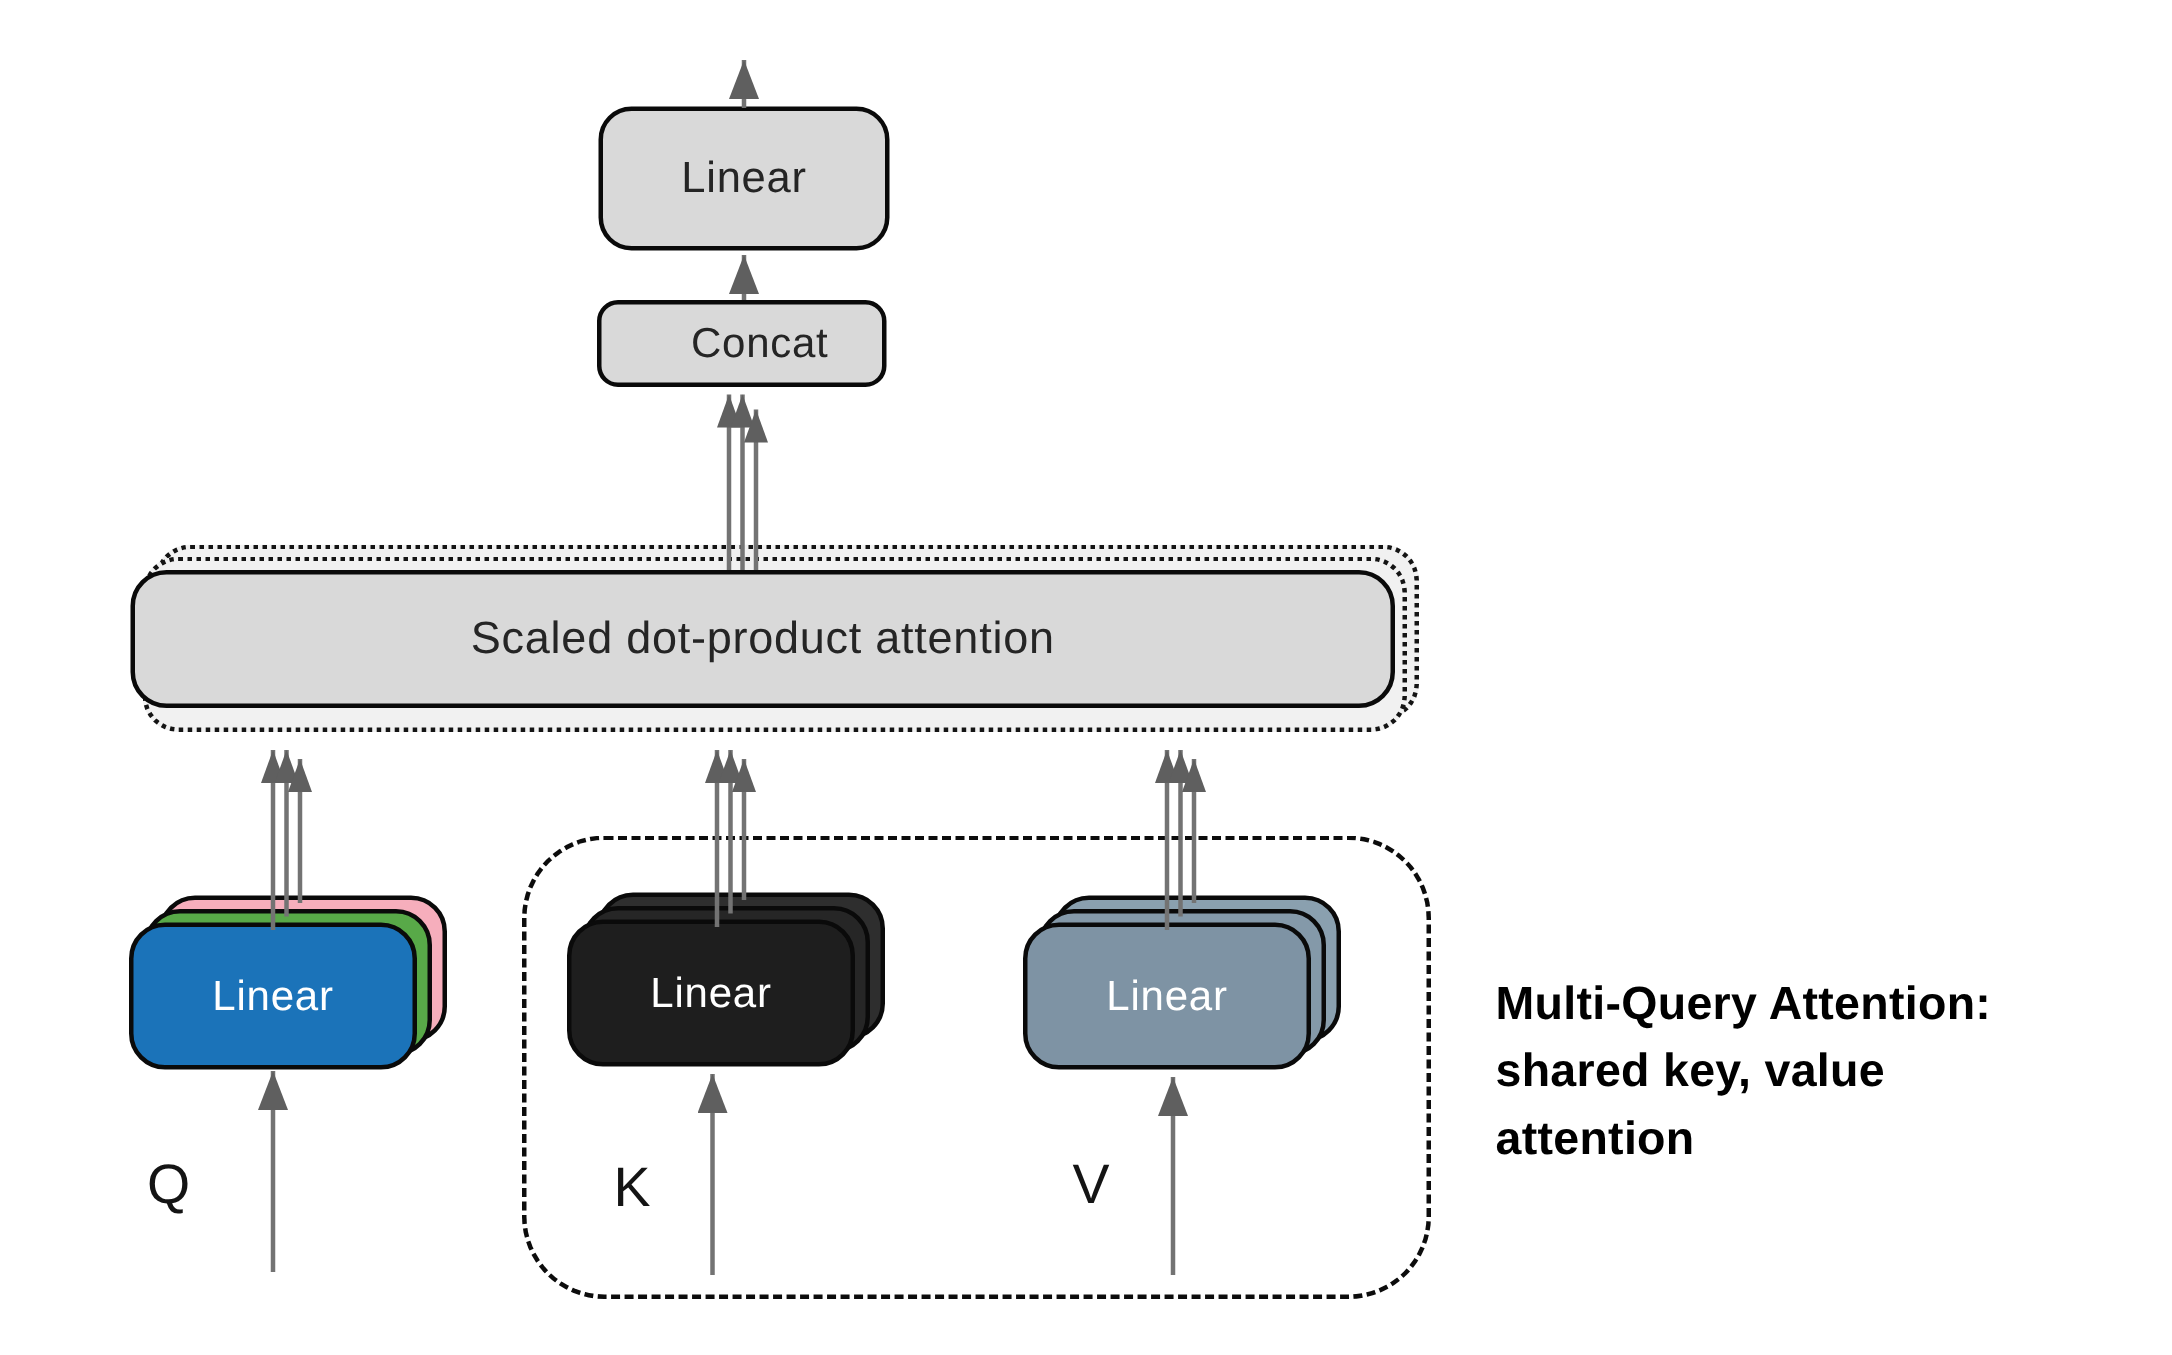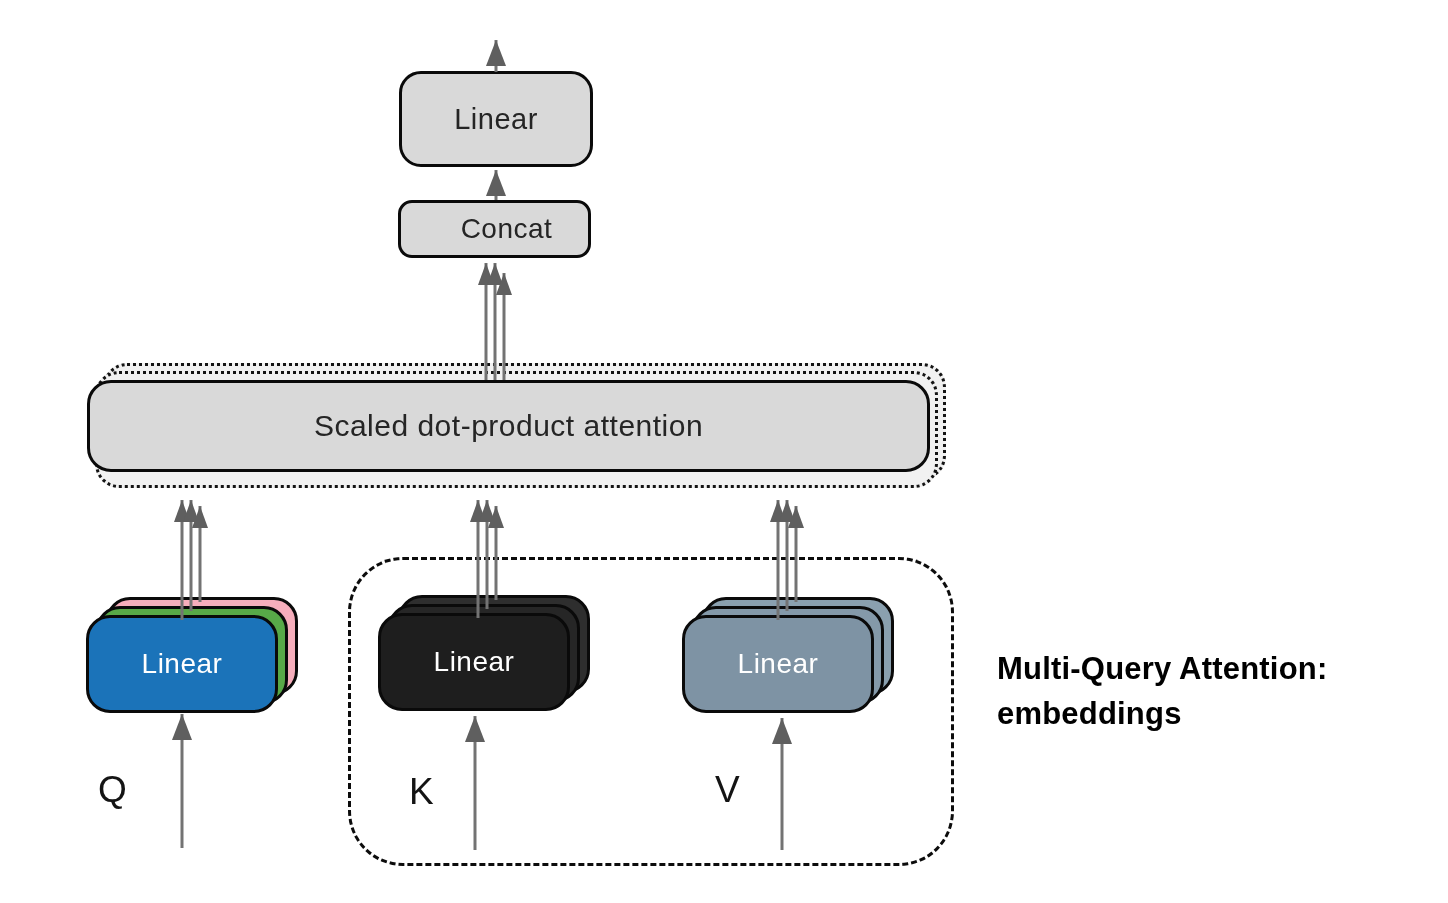--- a/index.html
+++ b/index.html
@@ -152,21 +152,22 @@
       <span>Linear</span>
     </div>
   </div>
 
   <span class="in-label q-label">Q</span>
   <span class="in-label k-label">K</span>
   <span class="in-label v-label">V</span>
 
   <div class="annotation">
     <div>Multi-Query Attention:</div>
-    <div>embeddings</div>
+    <div>shared key, value</div>
+    <div>attention</div>
   </div>
 
   <svg class="arrows" width="1448" height="903">
     <defs>
       <marker id="ah" markerUnits="userSpaceOnUse" markerWidth="30" markerHeight="24" refX="26" refY="10" orient="auto">
         <polygon points="0,0 26,10 0,20" fill="#5f5f5f"></polygon>
       </marker>
       <marker id="ahs" markerUnits="userSpaceOnUse" markerWidth="26" markerHeight="20" refX="22" refY="8" orient="auto">
         <polygon points="0,0 22,8 0,16" fill="#5f5f5f"></polygon>
       </marker>

